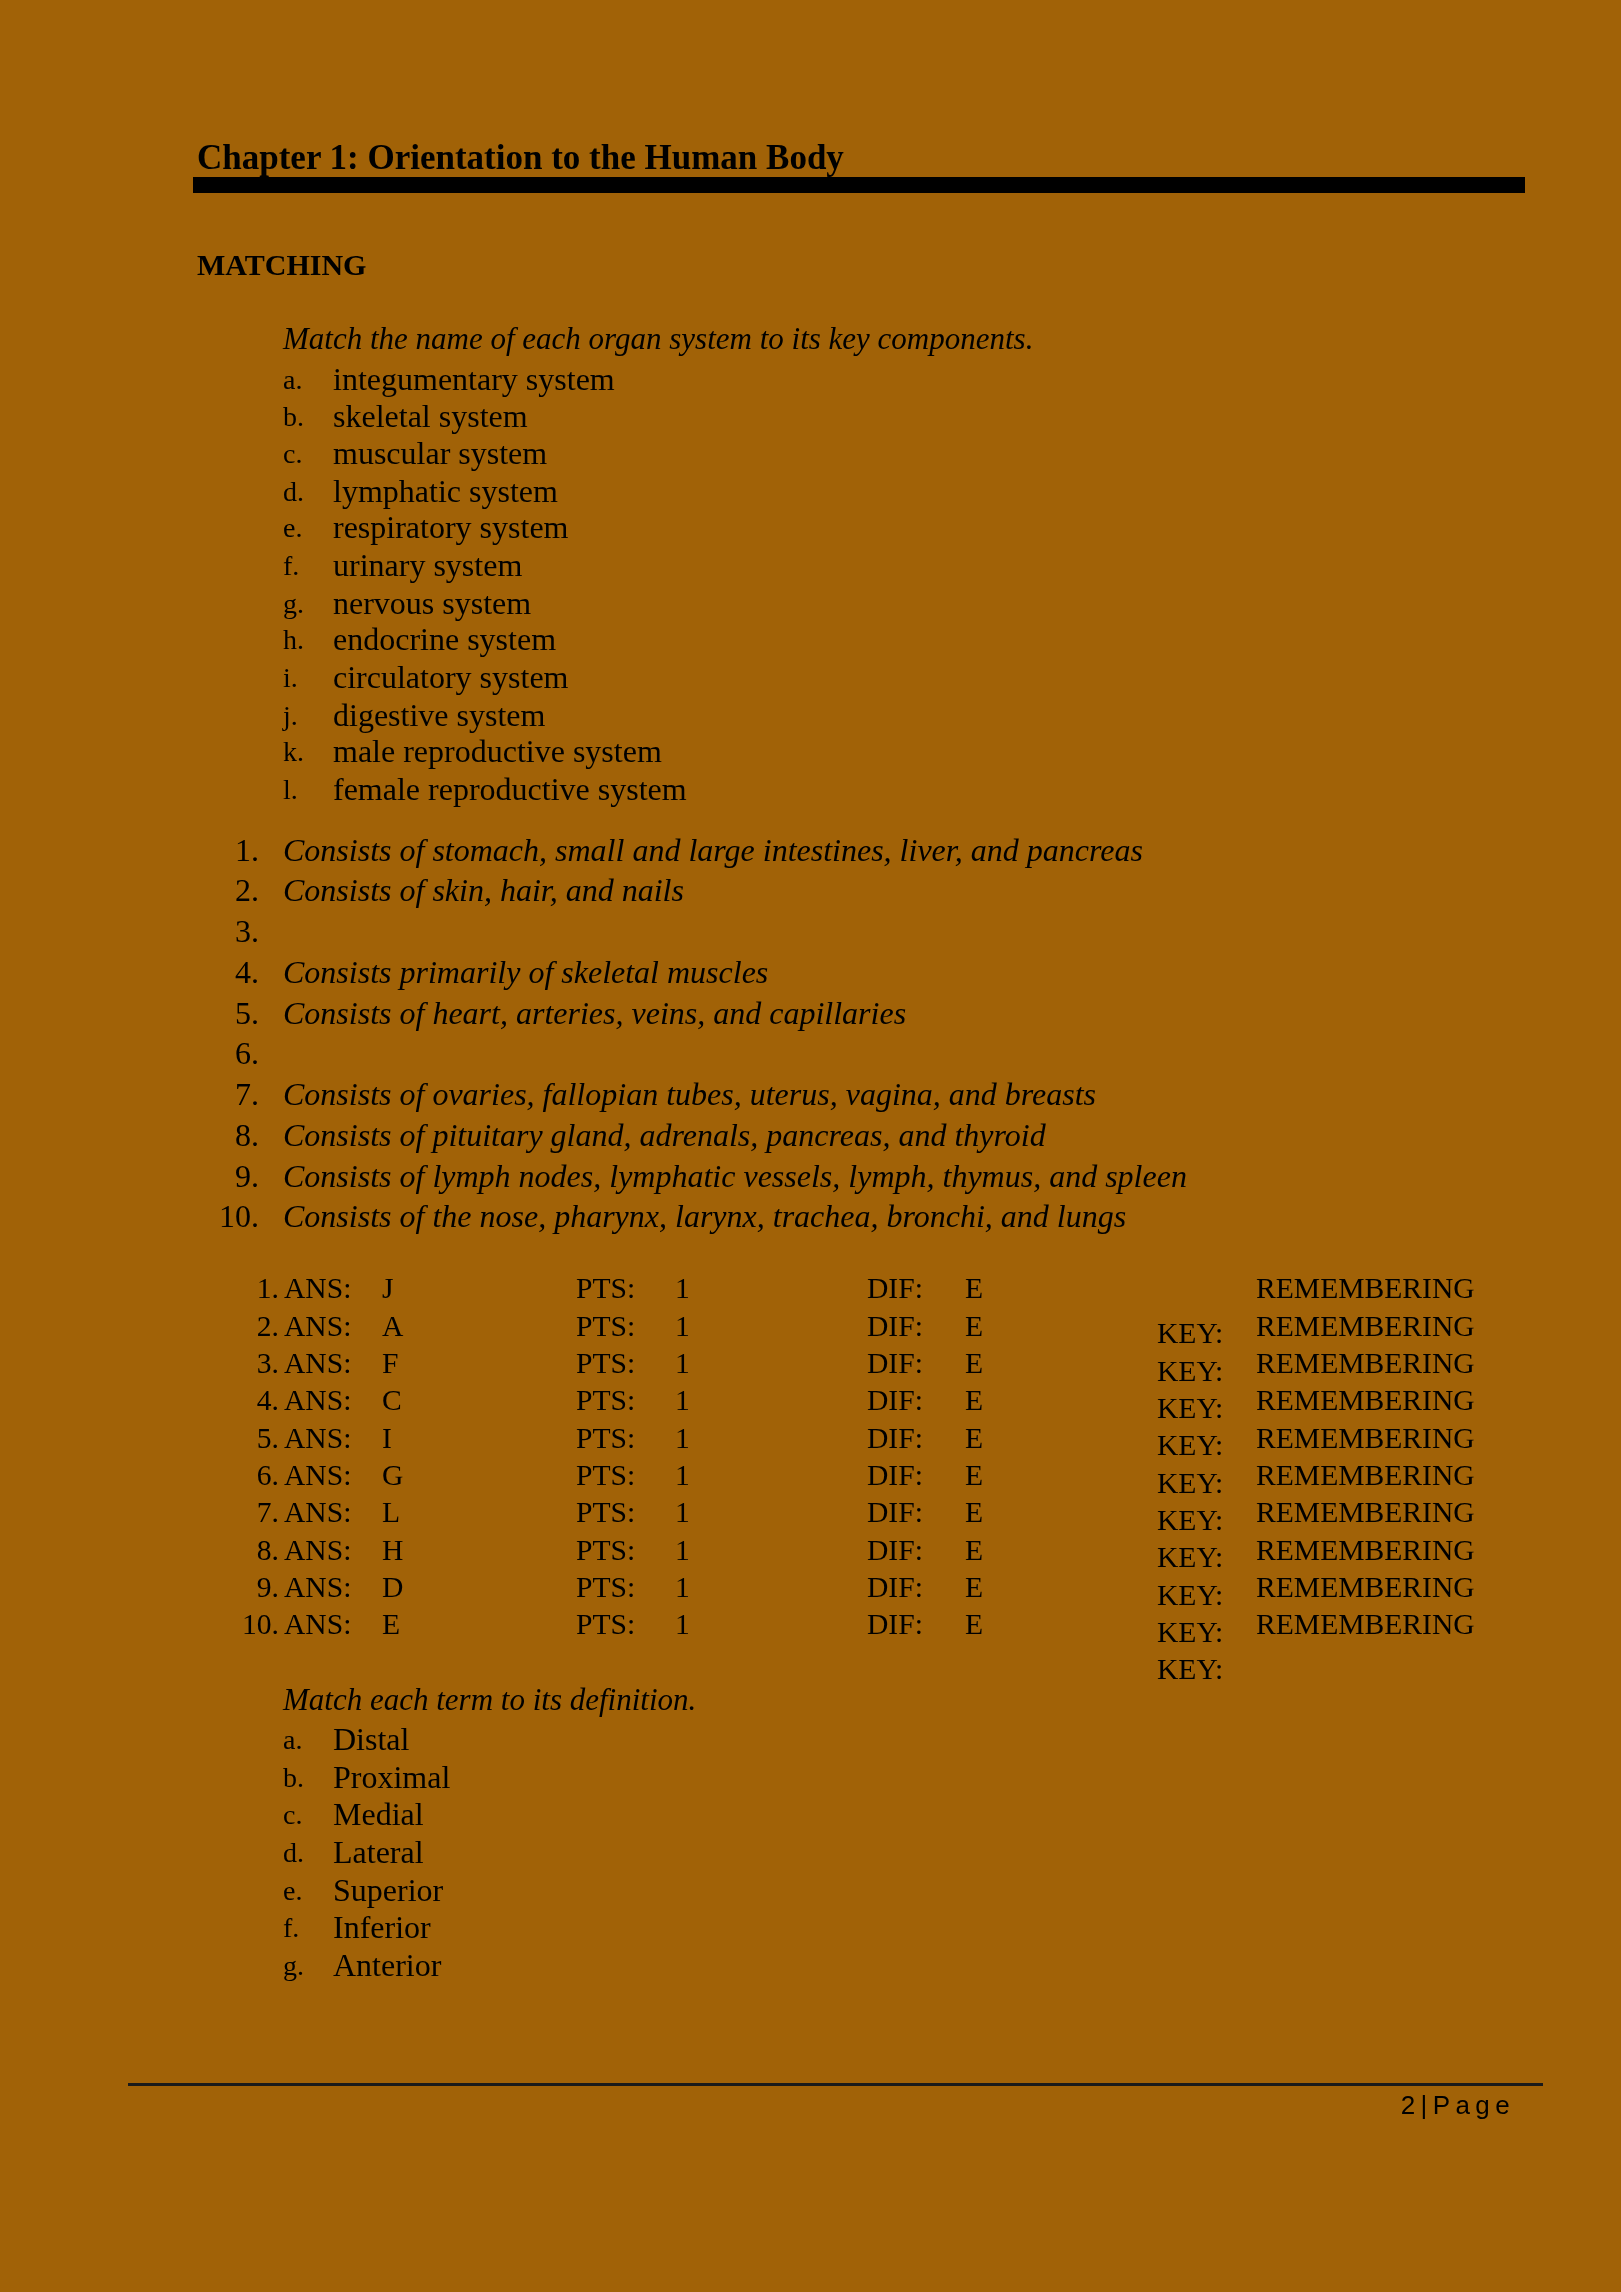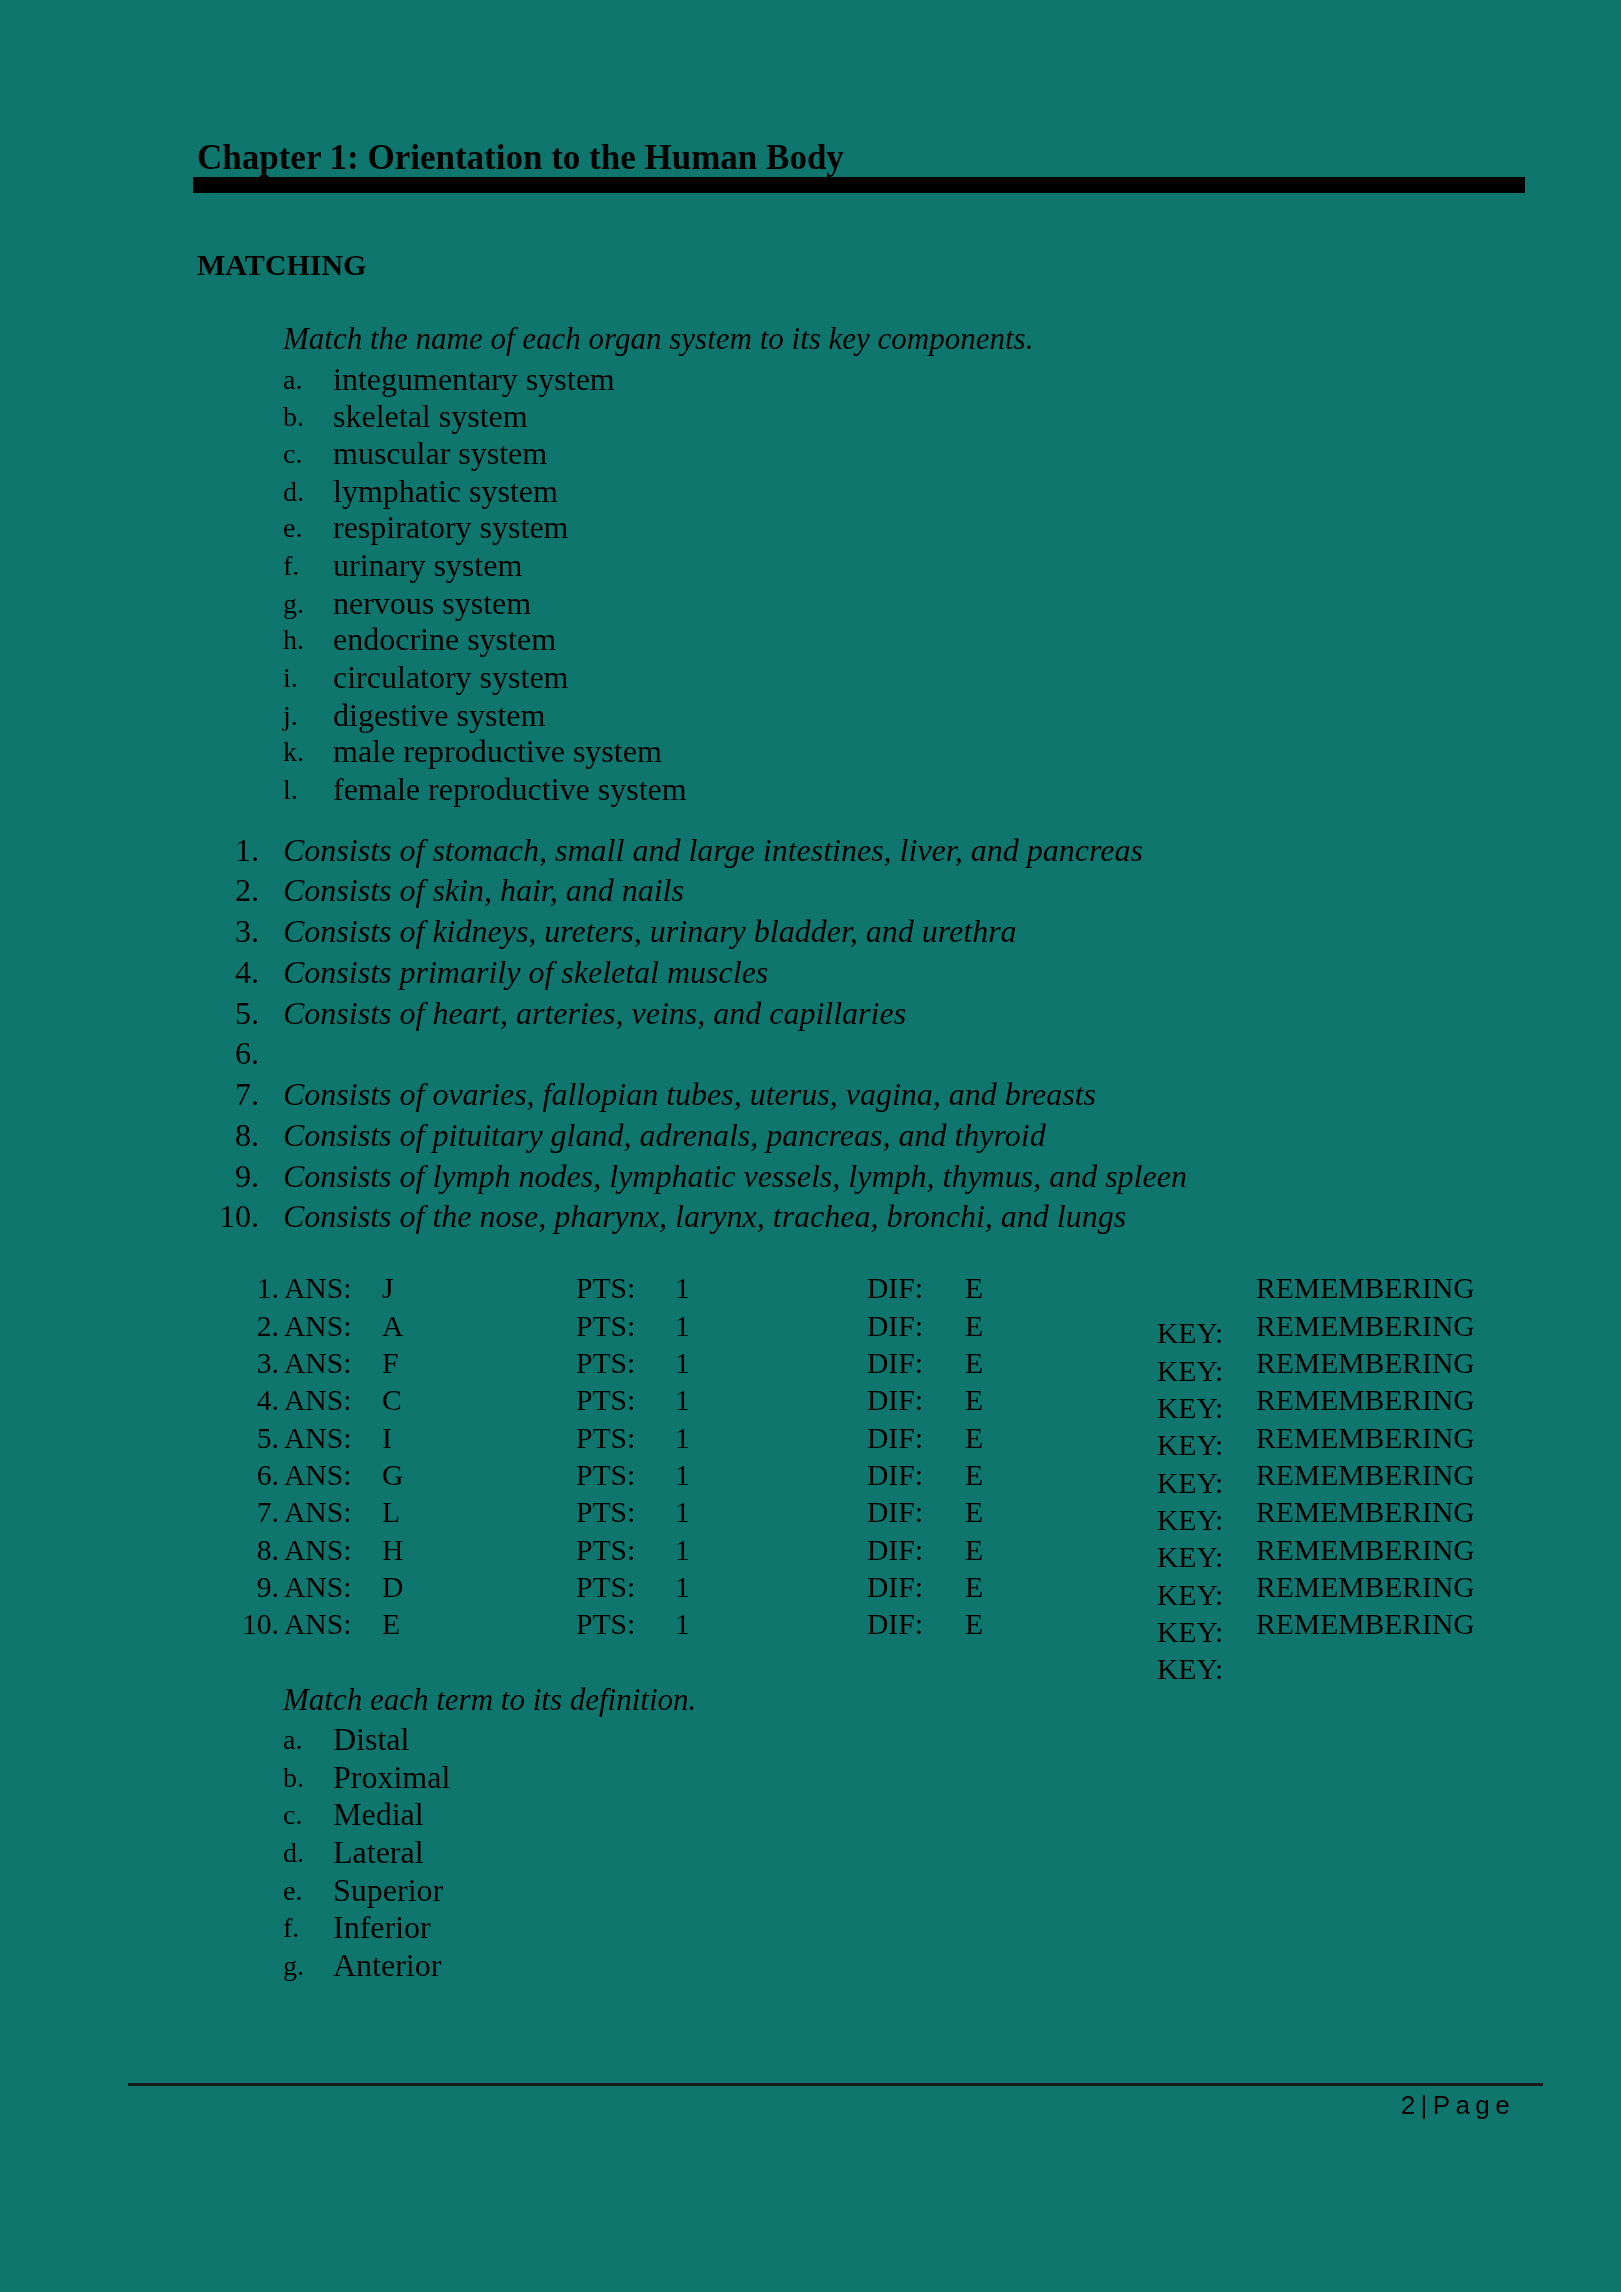--- a/index.html
+++ b/index.html
@@ -1,17 +1,17 @@
 <!DOCTYPE html>
 <html style="font-size:14.3px"><head>
 <meta charset="utf-8">
 <style>
   html, body { margin: 0; padding: 0; background: #ffffff; }
   body { width: 1622px; height: 2293px; position: relative; overflow: hidden; color: #000; }
-  .page { position: absolute; left: 0; top: 0; width: 1622px; height: 2293px; background: #0f766e; }
+  .page { position: absolute; left: 0; top: 0; width: 1622px; height: 2293px; background: #a16207; }
   .serif { font-family: "Liberation Serif", "DejaVu Serif", serif; }
   .sans { font-family: "Liberation Sans", "DejaVu Sans", sans-serif; }
   
   .t { position: absolute; white-space: nowrap; line-height: 1; }
   .chapter-title { font-weight: bold; font-size: 35px; left: 197px; top: 140px; }
   .title-bar { position: absolute; left: 193px; top: 177px; width: 1332px; height: 16px; background: #000; }
   .section-heading { font-weight: bold; font-size: 30px; left: 197px; top: 250px; }
   .instruction { font-style: italic; font-size: 31px; left: 283px; }
   .opt-row { position: absolute; left: 0; width: 1622px; height: 38px; }
   .opt-letter { position: absolute; left: 283px; font-size: 28px; line-height: 1; }
@@ -100,21 +100,20 @@
     <div class="q-row" style="top:834px;">
         <span class="q-num">1.</span>
         <span class="q-text">Consists of stomach, small and large intestines, liver, and pancreas</span>
       </div>
     <div class="q-row" style="top:874px;">
         <span class="q-num">2.</span>
         <span class="q-text">Consists of skin, hair, and nails</span>
       </div>
     <div class="q-row" style="top:915px;">
         <span class="q-num">3.</span>
-        <span class="q-text">Consists of kidneys, ureters, urinary bladder, and urethra</span>
       </div>
     <div class="q-row" style="top:956px;">
         <span class="q-num">4.</span>
         <span class="q-text">Consists primarily of skeletal muscles</span>
       </div>
     <div class="q-row" style="top:997px;">
         <span class="q-num">5.</span>
         <span class="q-text">Consists of heart, arteries, veins, and capillaries</span>
       </div>
     <div class="q-row" style="top:1037px;">

